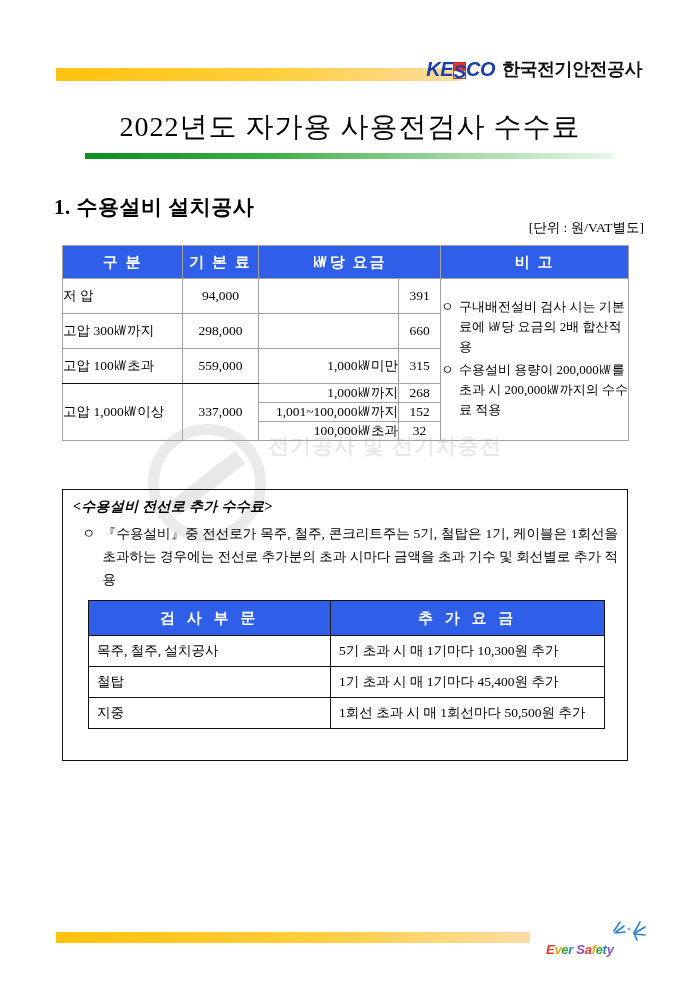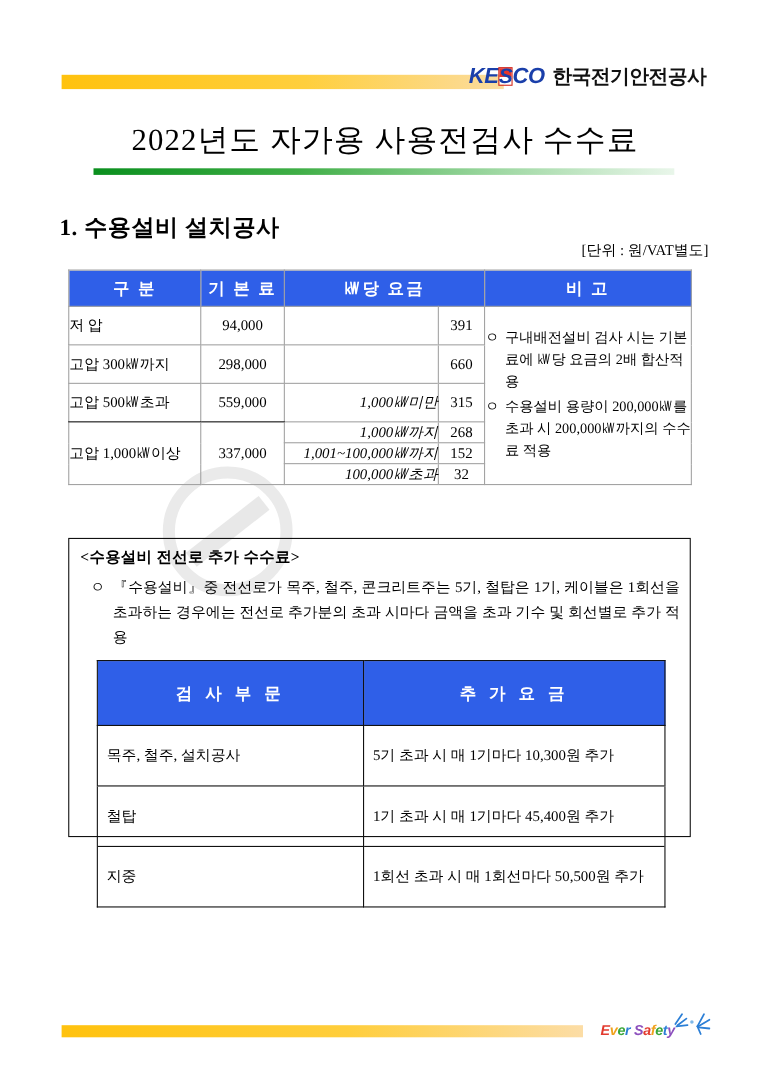--- a/index.html
+++ b/index.html
@@ -200,21 +200,20 @@
   }
   .cell-base {
     text-align: center;
     font-size: 13.5px;
   }
   .cell-rate-label {
     text-align: right;
     padding-right: 5px;
     font-size: 13.5px;
     border-right: 1px dotted #888 !important;
-    font-style: italic;
   }
   .cell-rate-val {
     text-align: center;
     font-size: 13.5px;
     width: 42px;
   }
   .dot-bottom { border-bottom: 1px dotted #888 !important; }
   .solid-bottom { border-bottom: 1px solid #111 !important; }
 
   .cell-remark {
@@ -242,20 +241,21 @@
     box-sizing: border-box;
     background: transparent;
   }
   .extra-title {
     position: absolute;
     left: 10px;
     top: 8px;
     font-size: 14px;
     font-weight: bold;
     letter-spacing: 0.3px;
+    font-style: italic;
   }
   .extra-para {
     position: absolute;
     left: 19px;
     top: 32px;
     width: 536px;
     font-size: 13.5px;
     line-height: 1.72;
     display: flex;
     gap: 7px;
@@ -266,21 +266,21 @@
   .tbl-extra {
     position: absolute;
     left: 25px;
     top: 110px;
     width: 516px;
     table-layout: fixed;
     font-size: 13.5px;
   }
   .tbl-extra th, .tbl-extra td {
     border: 1px solid #111111;
-    padding: 12px;
+    padding: 0;
   }
   .tbl-extra thead th {
     background: #2f5fe8;
     color: #ffffff;
     height: 34px;
     font-weight: bold;
     font-size: 15px;
     letter-spacing: 4px;
     text-align: center;
   }
@@ -302,21 +302,21 @@
   .ever-logo {
     position: absolute;
     left: 546px;
     top: 921px;
     width: 100px;
     height: 30px;
   }
   .ever-text {
     position: absolute;
     left: 0;
-    top: 8px;
+    top: 21px;
     font-family: "Liberation Sans", sans-serif;
     font-size: 13px;
     font-weight: bold;
     font-style: italic;
     letter-spacing: -0.3px;
     white-space: nowrap;
   }
   .ever-text span:nth-child(1){color:#e23a2e;}
   .ever-text span:nth-child(2){color:#f0a21c;}
   .ever-text span:nth-child(3){color:#3aa63a;}
@@ -334,20 +334,21 @@
     top: -2px;
   }
 </style>
 </head>
 <body>
 
 <div class="page">
 
   <div class="watermark">
     <div class="wm-ring"></div>
+    <div class="wm-small">전기공사 및 전기차충전</div>
   </div>
 
   <div class="content">
 
     <div class="header-bar"></div>
     <div class="logo-block">
       <div class="kesco-mark"><span>KE</span><span class="sq"></span><span>CO</span></div>
       <div class="kesco-kr">한국전기안전공사</div>
     </div>
 
@@ -390,21 +391,21 @@
             </div>
           </td>
         </tr>
         <tr>
           <td class="cell-gubun">고압 300㎾까지</td>
           <td class="cell-base">298,000</td>
           <td class="cell-rate-label dot-bottom"></td>
           <td class="cell-rate-val dot-bottom">660</td>
         </tr>
         <tr>
-          <td class="cell-gubun solid-bottom">고압 500㎾초과</td>
+          <td class="cell-gubun solid-bottom">고압 100㎾초과</td>
           <td class="cell-base solid-bottom">559,000</td>
           <td class="cell-rate-label dot-bottom">1,000㎾미만</td>
           <td class="cell-rate-val dot-bottom">315</td>
         </tr>
         <tr>
           <td class="cell-gubun" rowspan="3">고압 1,000㎾이상</td>
           <td class="cell-base" rowspan="3">337,000</td>
           <td class="cell-rate-label dot-bottom">1,000㎾까지</td>
           <td class="cell-rate-val dot-bottom">268</td>
         </tr>

